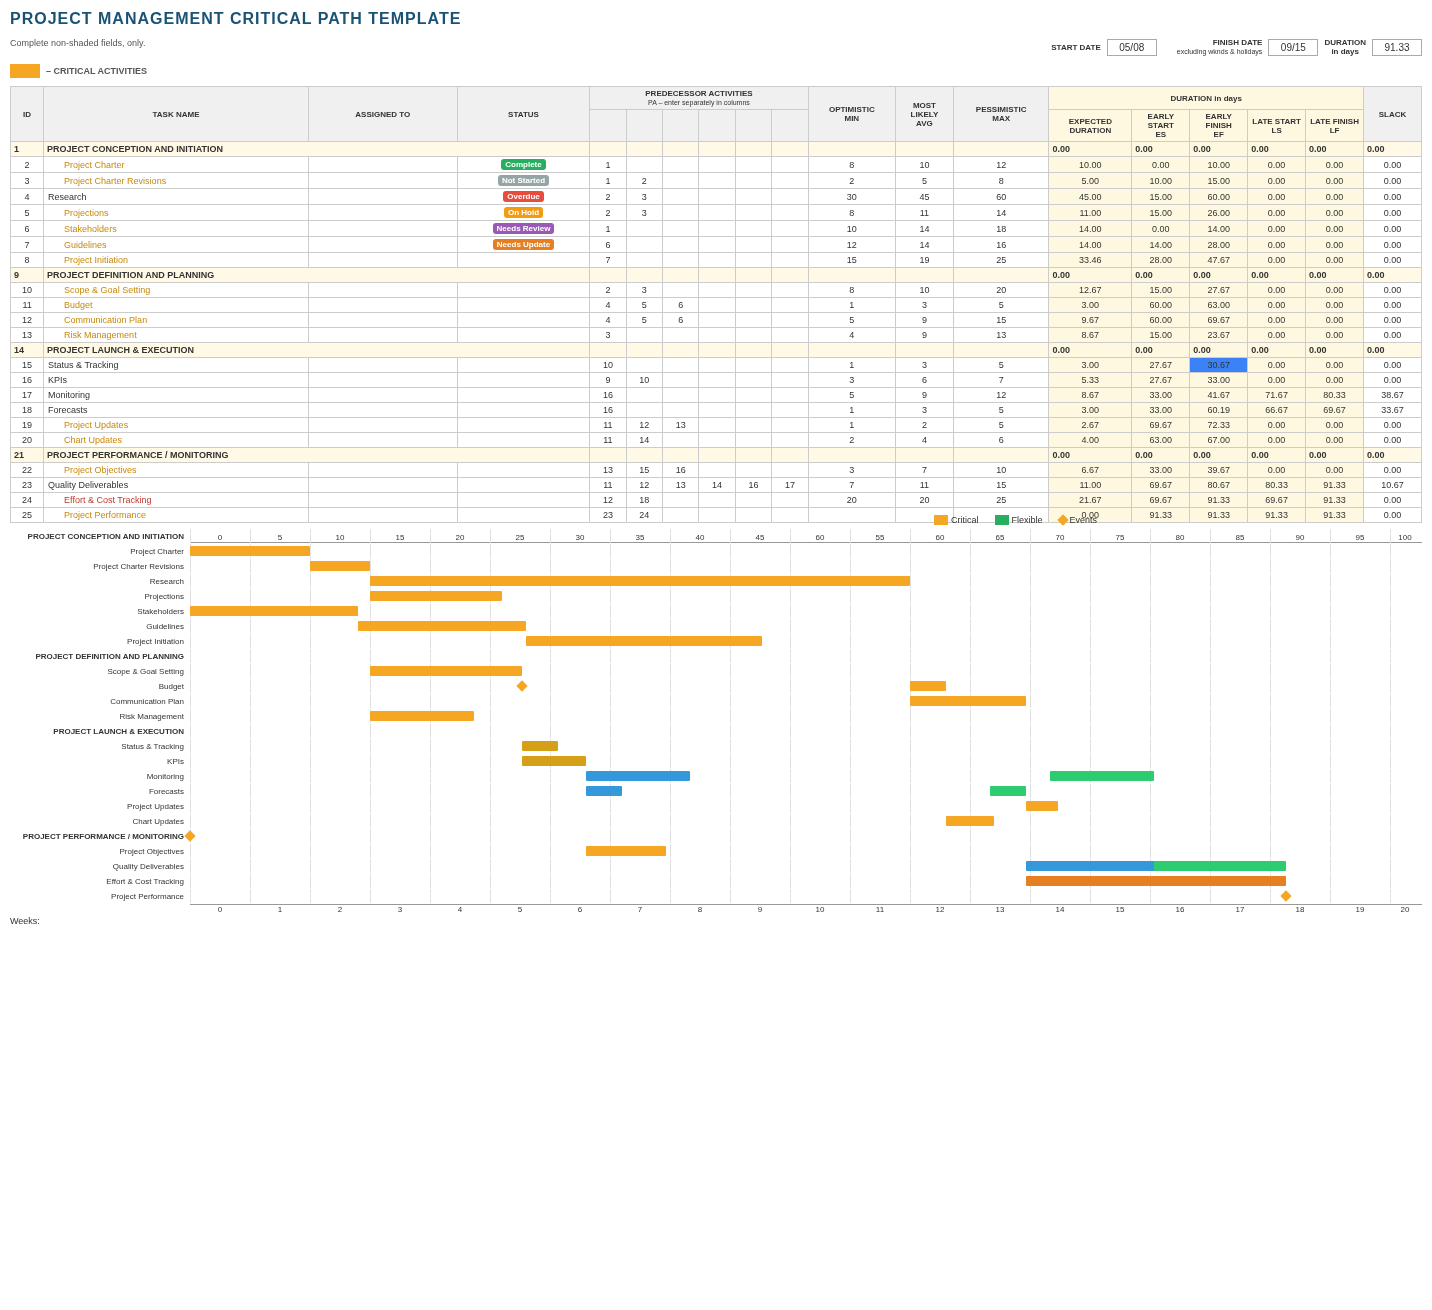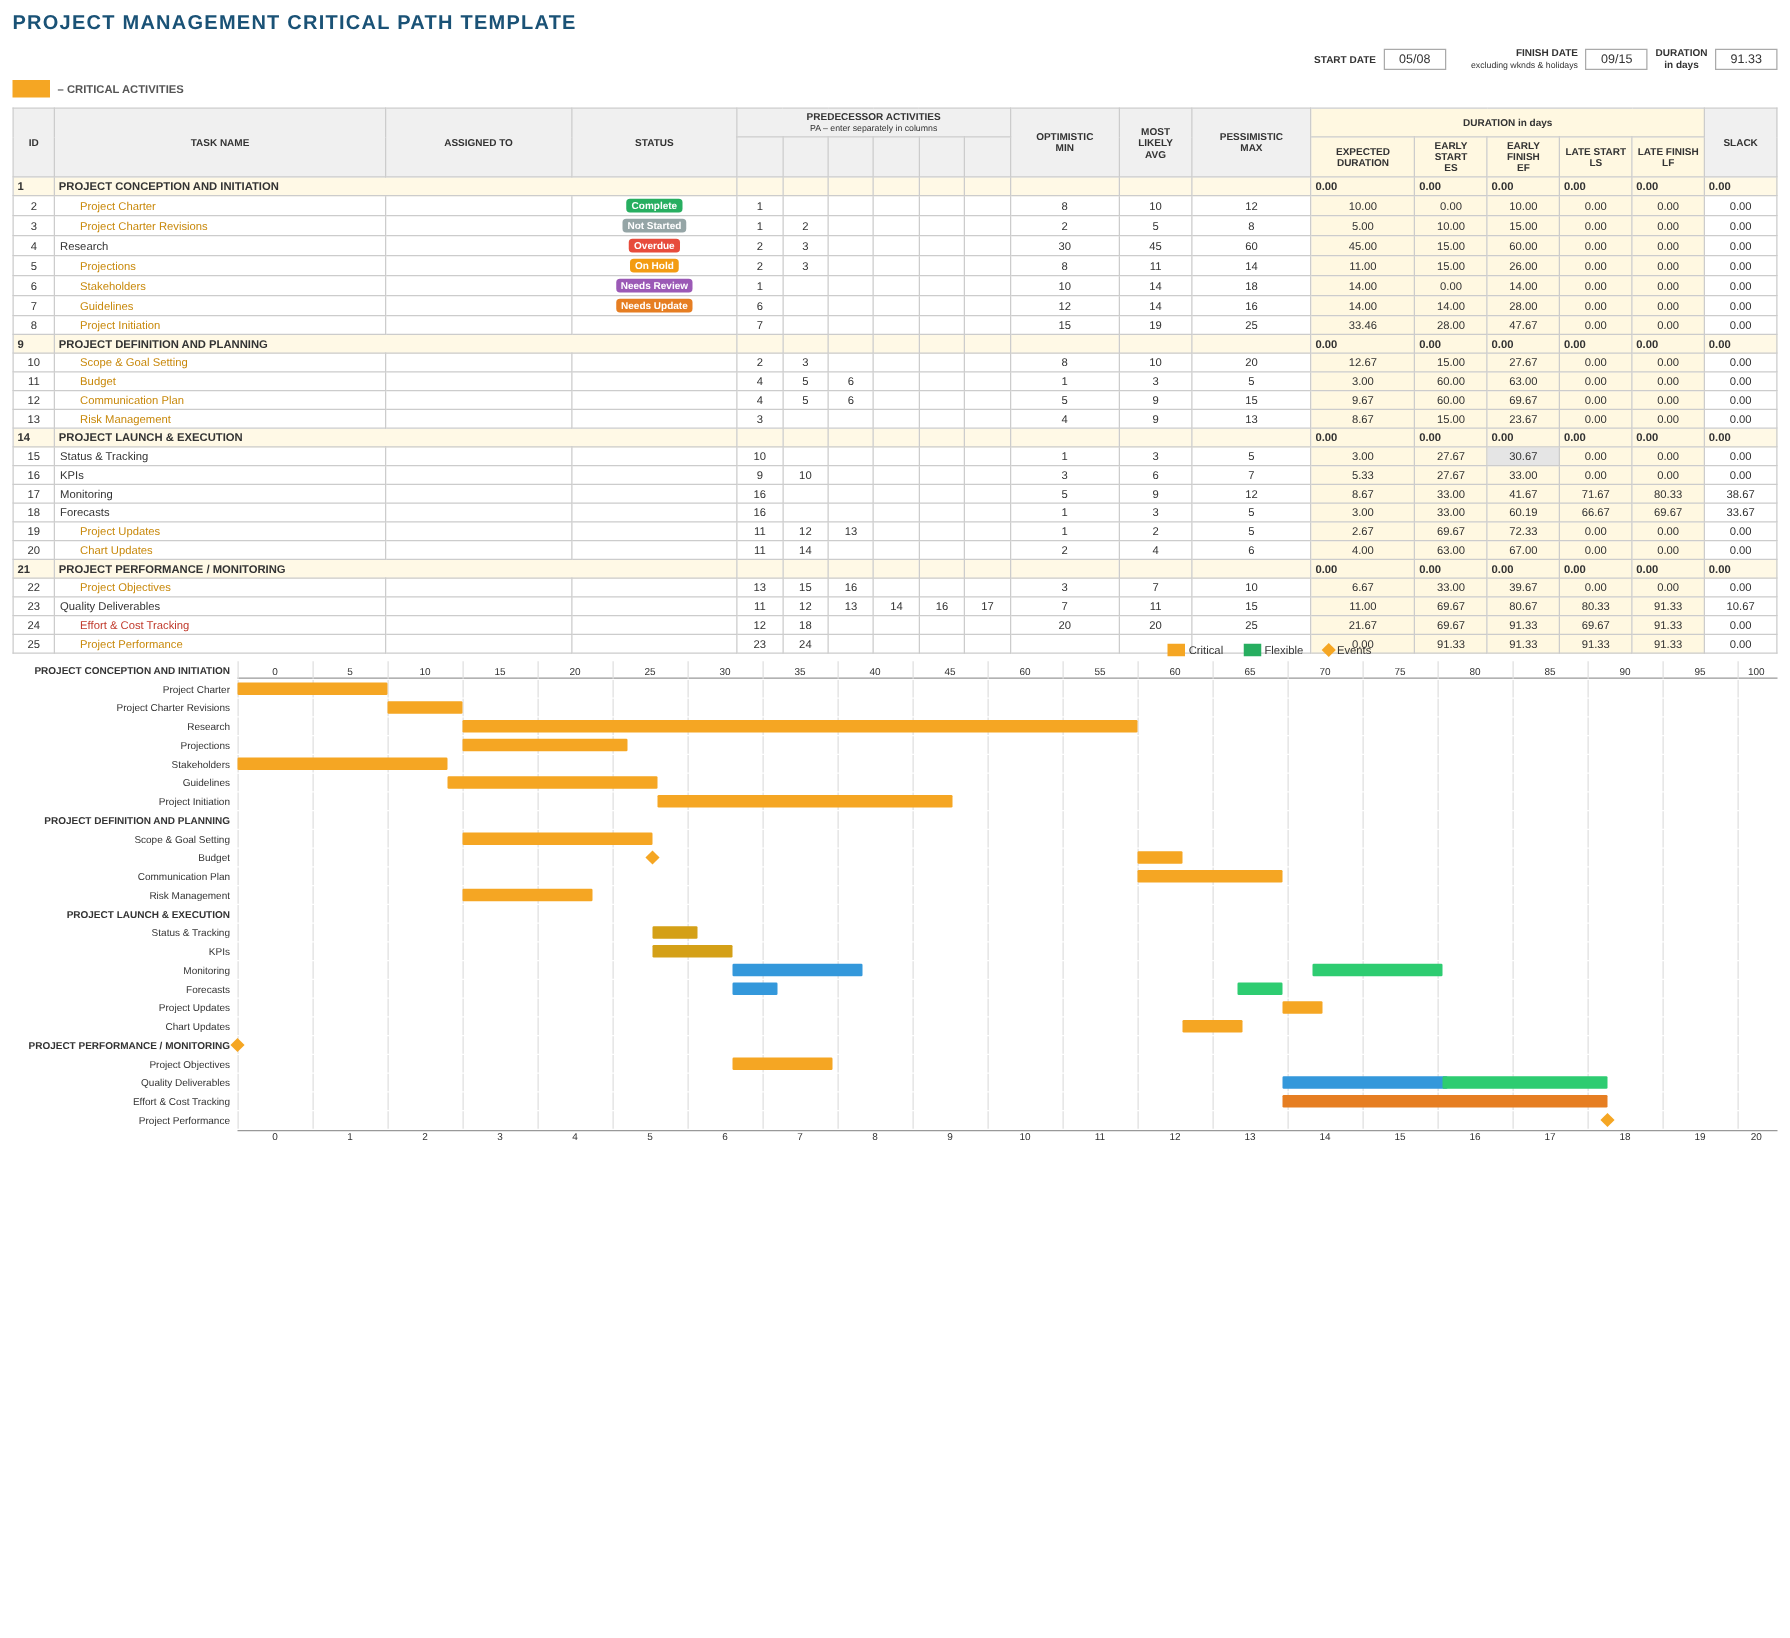--- a/index.html
+++ b/index.html
@@ -72,20 +72,21 @@
     .legend-gantt-box { width: 14px; height: 10px; }
     
     .grid-line { position: absolute; top: 0; bottom: 0; width: 1px; background: #e0e0e0; }
   </style>
 </head>
 <body>
 
 <div class="page-title">PROJECT MANAGEMENT CRITICAL PATH TEMPLATE</div>
 
 <div class="header-area">
+  <div class="instructions">Complete non-shaded fields, only.</div>
   <div class="date-fields">
     <div class="date-group">
       <div class="date-label">START DATE</div>
       <div class="date-value">05/08</div>
     </div>
     <div class="date-group">
       <div class="date-label" style="text-align:right;">FINISH DATE<br><span style="font-weight:normal;font-size:7px;">excluding wknds &amp; holidays</span></div>
       <div class="date-value">09/15</div>
       <div class="duration-label">DURATION<br>in days</div>
       <div class="date-value">91.33</div>
@@ -424,21 +425,21 @@
       <td></td>
       <td></td>
       <td></td>
       <td></td>
       <td></td>
       <td>1</td>
       <td>3</td>
       <td>5</td>
       <td style="background:#fff8e1;">3.00</td>
       <td style="background:#fff8e1;">27.67</td>
-      <td style="background:#e5e5e5;">30.67</td>
+      <td style="background:#3b82f6;">30.67</td>
       <td style="background:#fff8e1;">0.00</td>
       <td style="background:#fff8e1;">0.00</td>
       <td>0.00</td>
     </tr>
       <tr>
       <td class="col-id">16</td>
       <td class="task-name " style="padding-left:4px">KPIs</td>
       <td></td>
       <td></td>
       <td>9</td>
@@ -1383,13 +1384,14 @@
       <span class="gantt-week-tick" style="width: 60px;">12</span>
       <span class="gantt-week-tick" style="width: 60px;">13</span>
       <span class="gantt-week-tick" style="width: 60px;">14</span>
       <span class="gantt-week-tick" style="width: 60px;">15</span>
       <span class="gantt-week-tick" style="width: 60px;">16</span>
       <span class="gantt-week-tick" style="width: 60px;">17</span>
       <span class="gantt-week-tick" style="width: 60px;">18</span>
       <span class="gantt-week-tick" style="width: 60px;">19</span>
       <span class="gantt-week-tick" style="width: 30px;">20</span>
     </div>
+  <div class="weeks-label">Weeks:</div>
 </div>
 
 </body></html>

